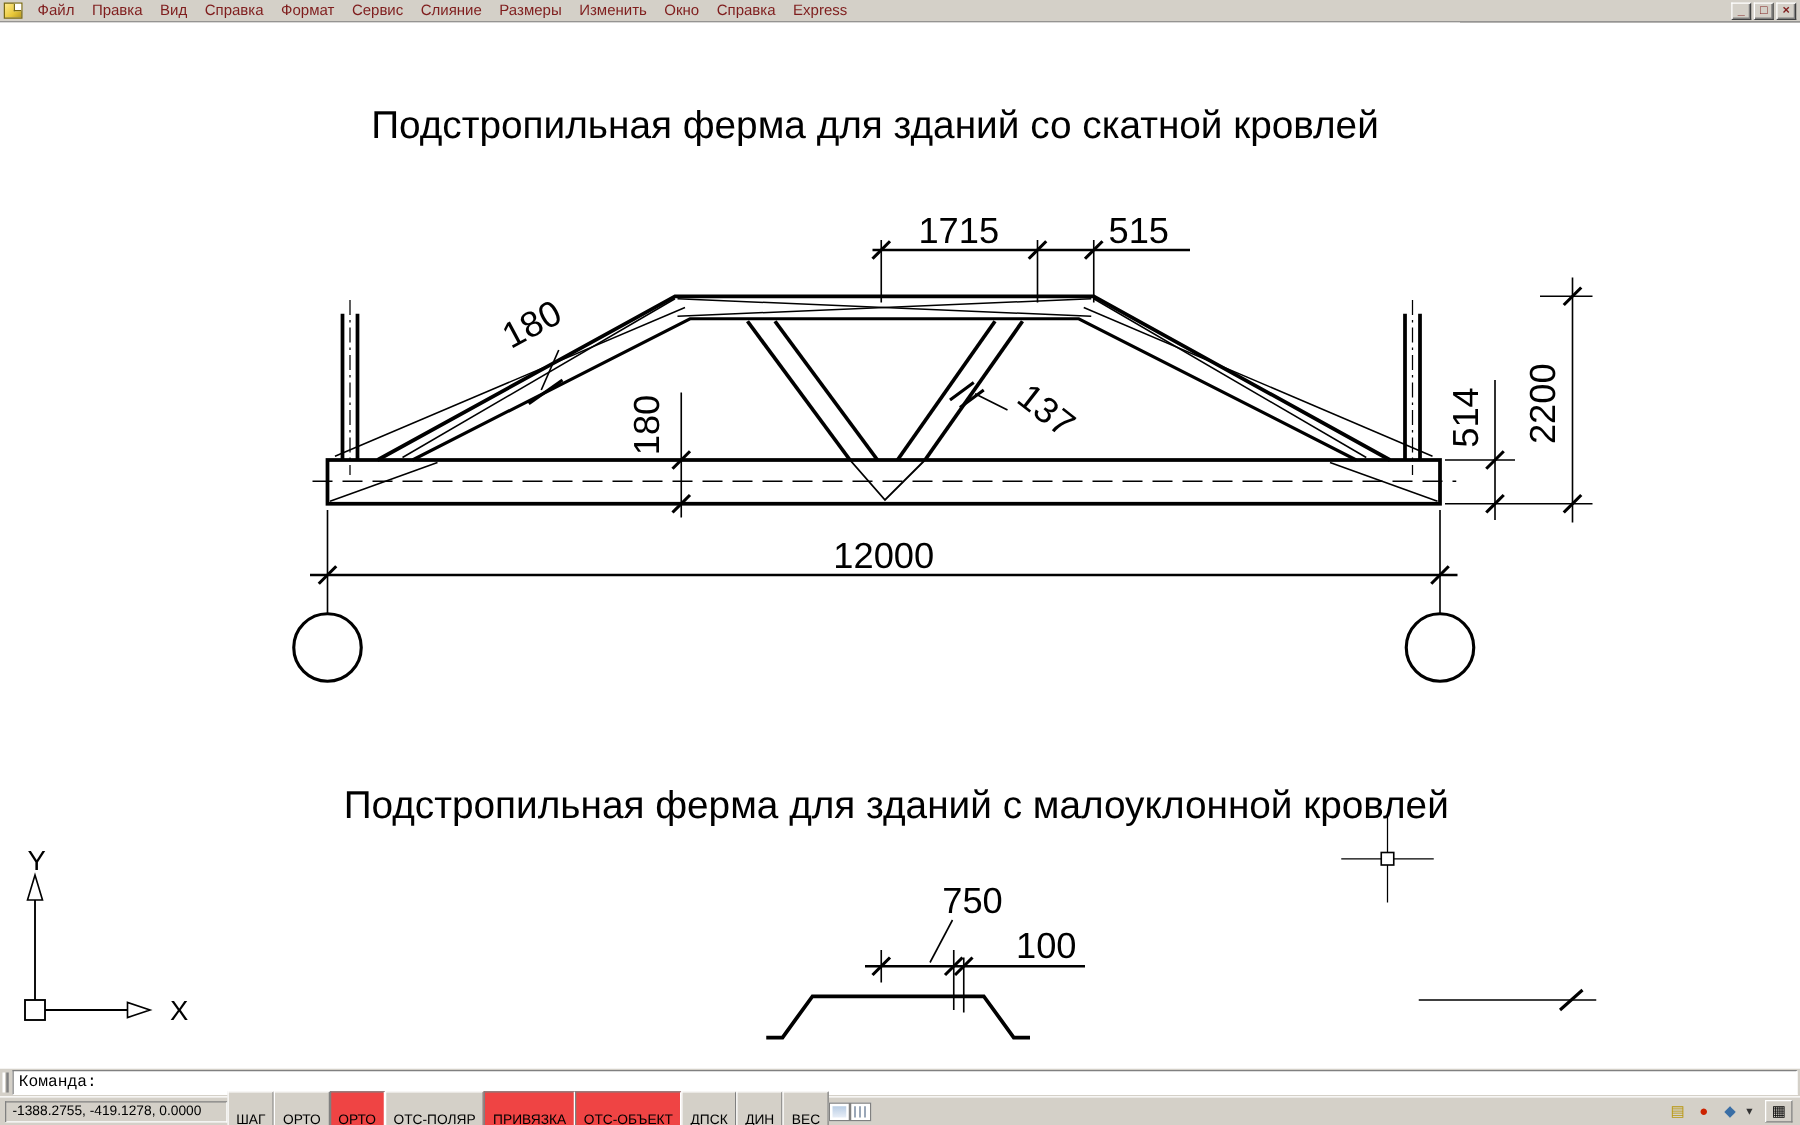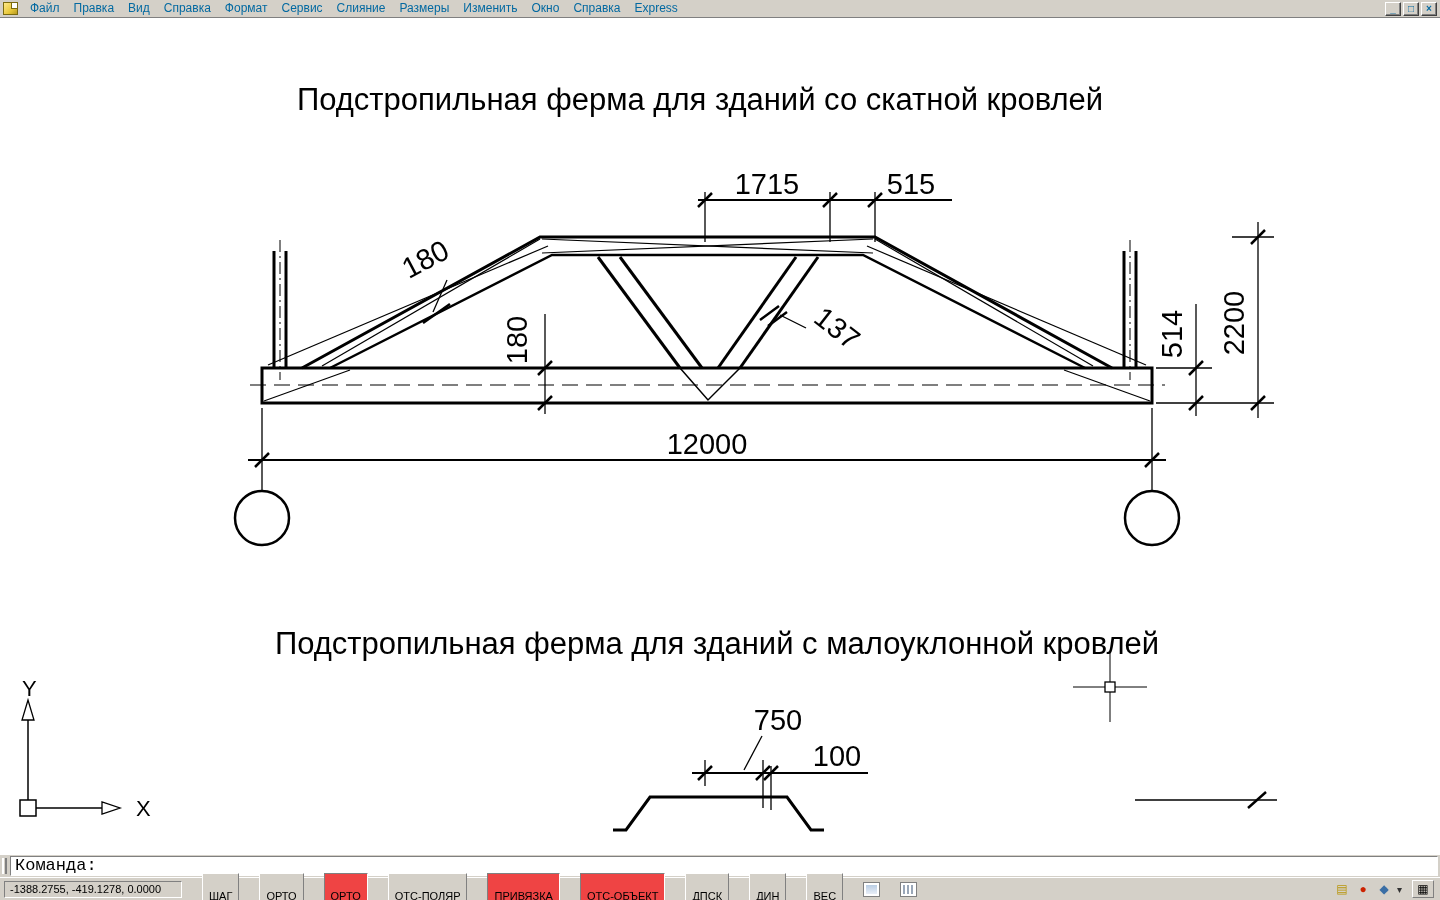--- a/index.html
+++ b/index.html
@@ -2,21 +2,21 @@
 <html><head>
 <meta charset="utf-8">
 <style>
   * { margin:0; padding:0; box-sizing:border-box; }
   html,body { width:1440px; height:900px; overflow:hidden; background:#fff;
               font-family:"Liberation Sans", sans-serif; }
 
   
   .menubar { position:absolute; top:0; left:0; width:1440px; height:18px;
              background:#d4d0c8; border-bottom:1px solid #808080;
-             display:flex; align-items:center; font-size:12px; color:#0369a1; }
+             display:flex; align-items:center; font-size:12px; color:#7f1d1d; }
   .app-icon { width:15px; height:13px; margin:0 5px 0 3px;
               background:linear-gradient(135deg,#ffe98a 0%,#e8c83a 60%,#b89a20 100%);
               border:1px solid #7a6a10; position:relative; }
   .app-icon::after { content:""; position:absolute; right:0; top:0; width:5px; height:5px;
                      background:#fff; border-left:1px solid #7a6a10; border-bottom:1px solid #7a6a10; }
   .menu-item { padding:1px 7px; height:17px; line-height:15px; cursor:default; }
   .win-btns { margin-left:auto; display:flex; gap:2px; padding-right:3px; }
   .win-btn { width:16px; height:14px; background:#d4d0c8; text-align:center;
              font-size:10px; line-height:12px; font-weight:bold;
              border:1px solid; border-color:#fff #404040 #404040 #fff;
@@ -27,26 +27,26 @@
   svg text { font-family:"Liberation Sans", sans-serif; fill:#000; }
 
   
   .cmdbar { position:absolute; top:855px; left:0; width:1440px; height:22px;
             background:#d4d0c8; padding:1px 2px 1px 10px; }
   .cmd-grip { position:absolute; left:2px; top:3px; width:5px; height:16px;
               border-left:2px solid #fff; border-right:2px solid #808080; }
   .cmd-input { width:100%; height:20px; background:#fff; color:#000;
                border:1px solid; border-color:#808080 #fff #fff #808080;
                font-family:"Liberation Mono","DejaVu Sans Mono",monospace;
-               font-size:17px; line-height:18px; padding:0 4px; }
+               font-size:13px; line-height:18px; padding:0 4px; }
 
   
   .statusbar { position:absolute; top:877px; left:0; width:1440px; height:23px;
                background:#d4d0c8; border-top:1px solid #fff;
-               display:flex; align-items:center; gap:20px; padding:0 4px;
+               display:flex; align-items:center; gap:0; padding:0 4px;
                font-size:11px; color:#000; }
   .coords { width:178px; height:17px; line-height:15px; padding:0 5px;
             border:1px solid; border-color:#808080 #fff #fff #808080; }
   .toggle { height:18px; padding:15px 6px; line-height:14px; background:#d4d0c8;
             border:1px solid; border-color:#fff #808080 #808080 #fff; cursor:default; white-space:nowrap; }
   .toggle.pressed { border-color:#808080 #fff #fff #808080; background:#ef4444; }
   .mini-icon { width:17px; height:15px; border:1px solid #808080; background:#fff; position:relative; }
   .mini-icon::after { content:""; position:absolute; left:2px; top:2px; right:2px; bottom:2px;
                       background:linear-gradient(180deg,#b9cde4 0%,#e8eef7 100%); }
   .mini-icon.grid::after { background:repeating-linear-gradient(90deg,#9aa7b8 0 2px,#fff 2px 4px); }

